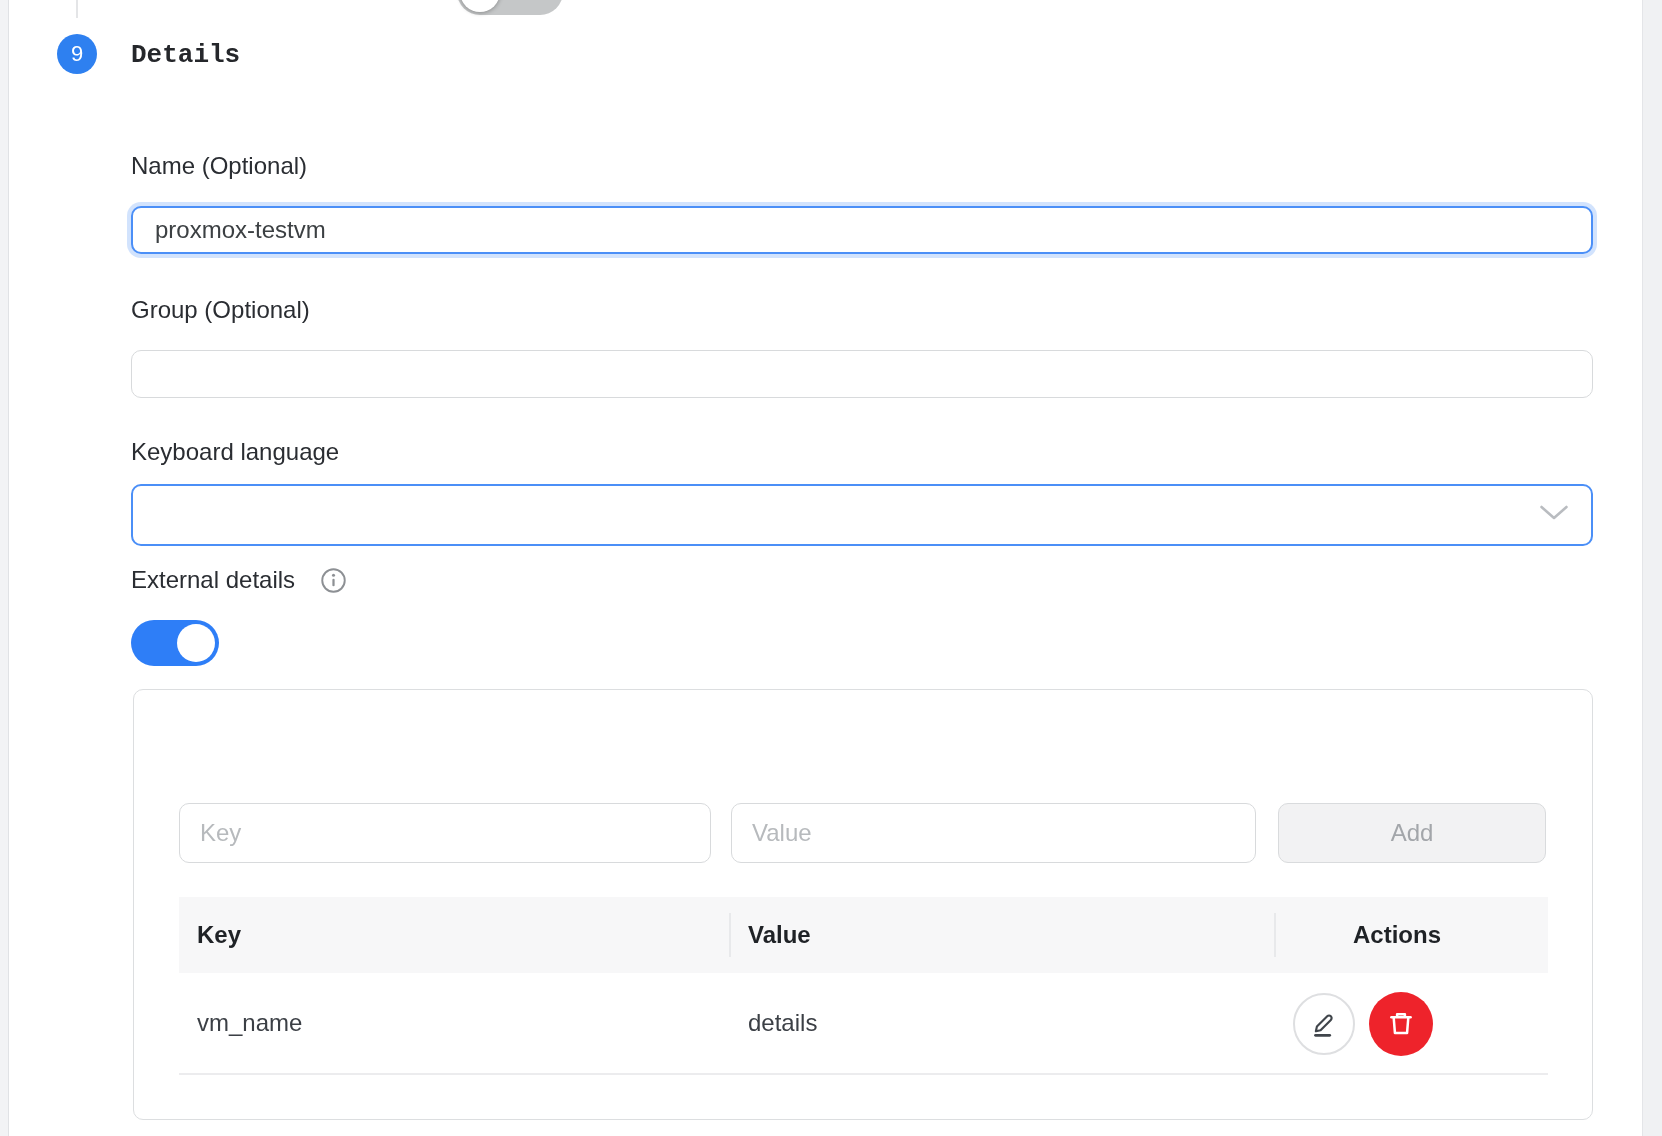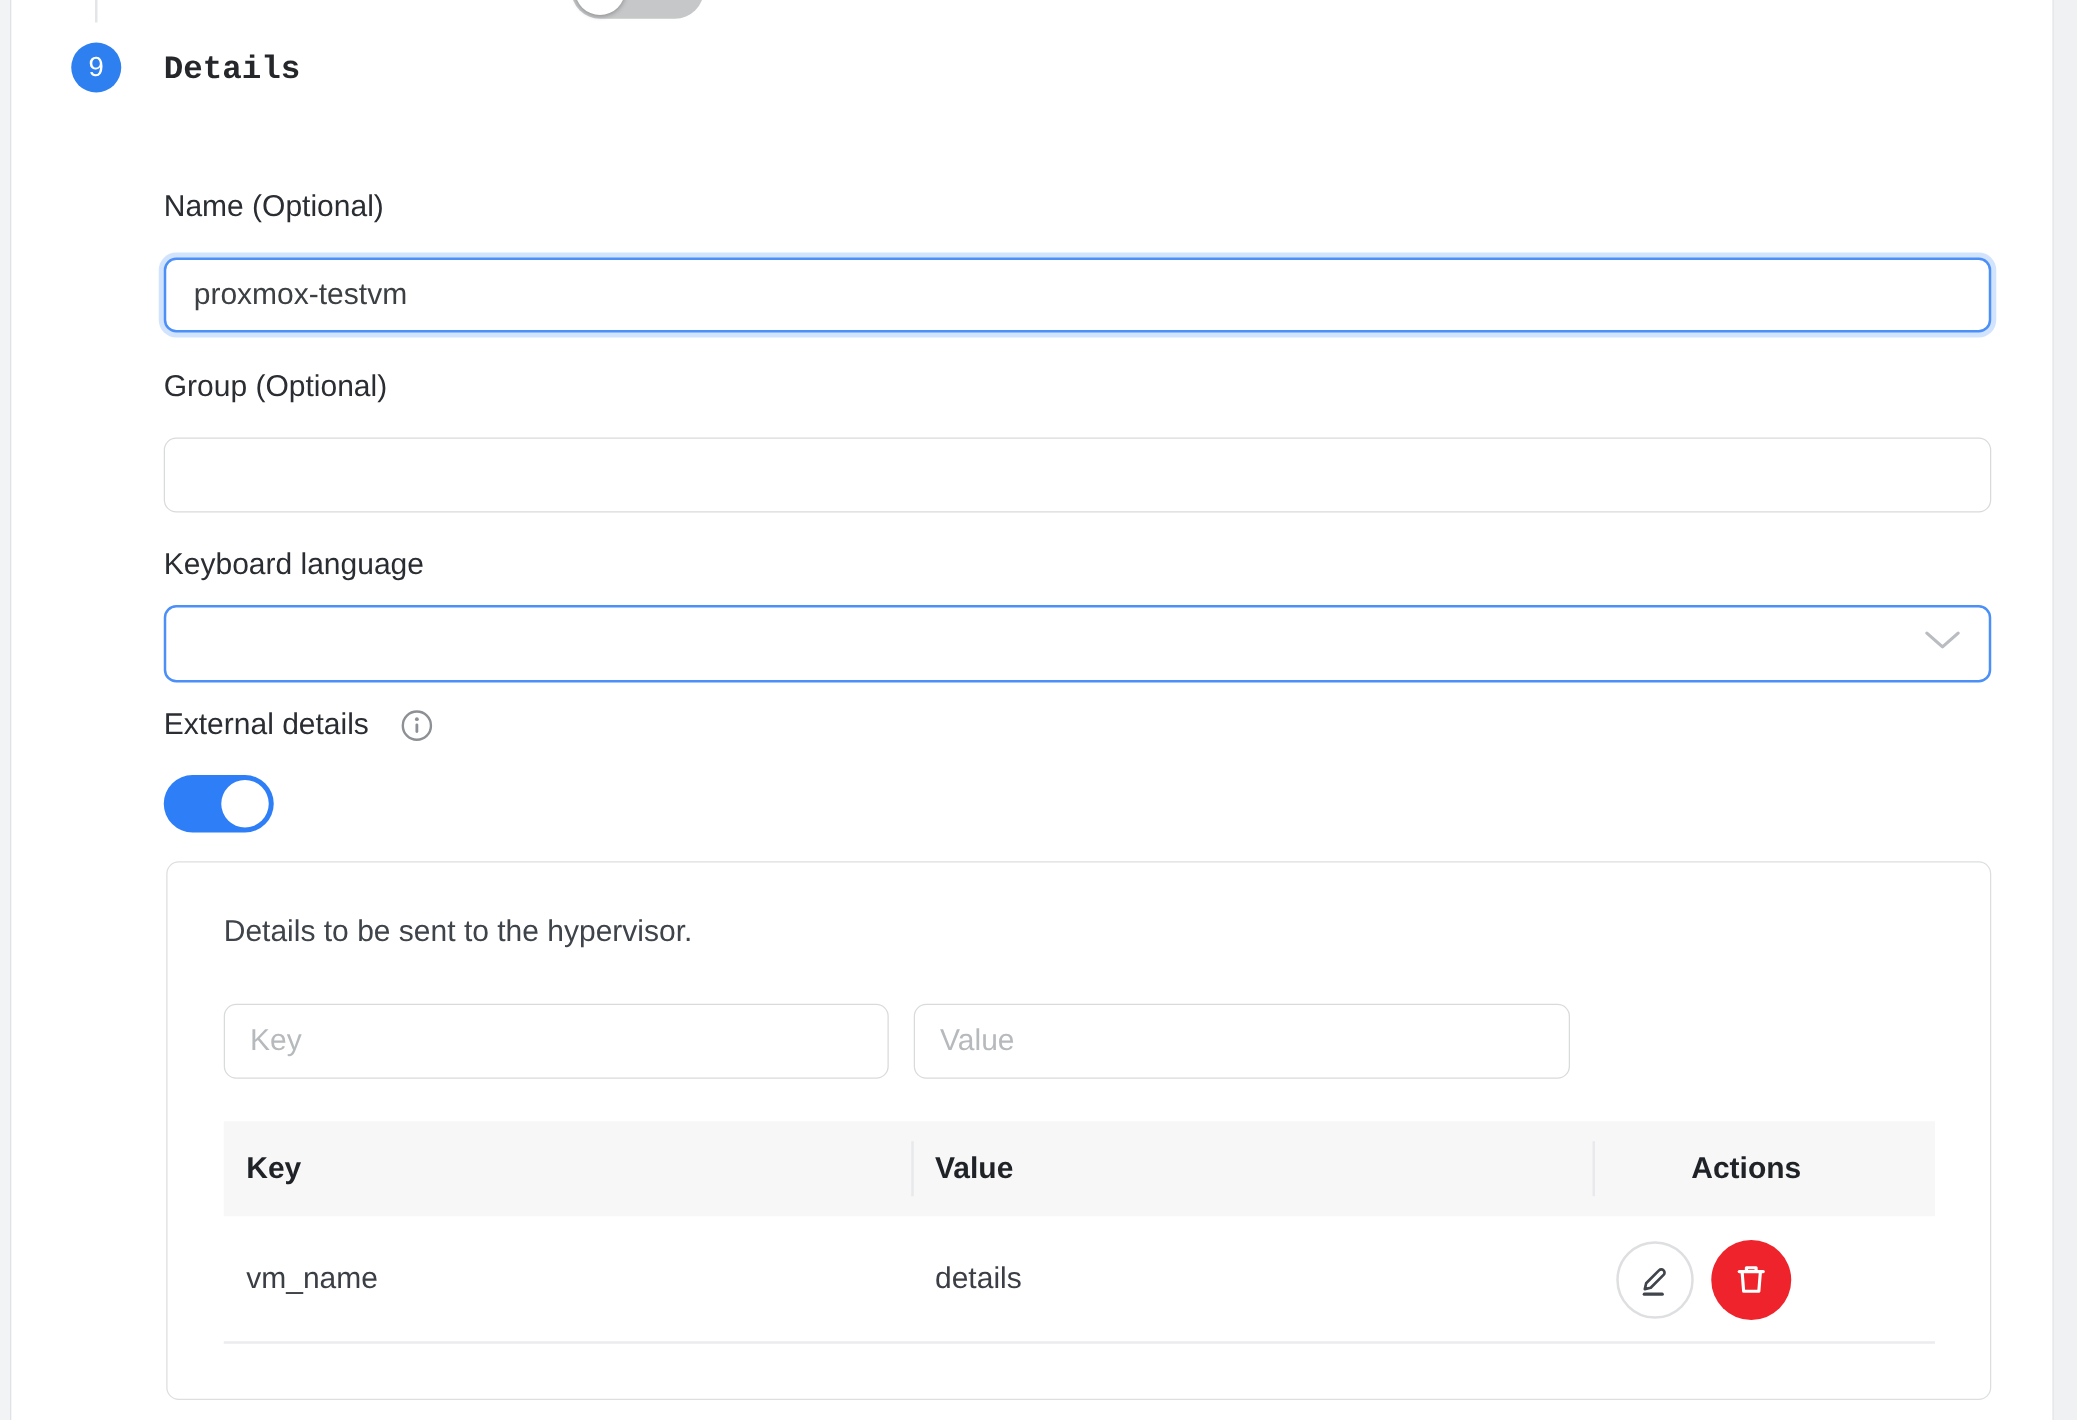--- a/index.html
+++ b/index.html
@@ -20,21 +20,21 @@
     background:#2e80f0;color:#fff;display:flex;align-items:center;justify-content:center;font-size:22px;}
   .heading{position:absolute;left:131px;top:40px;font-size:26px;font-weight:bold;color:#25272b;font-family:Liberation Mono, monospace;}
   .intro{position:absolute;left:131px;top:110px;font-size:24px;color:#44484e;line-height:30px;}
 
   .field-label{position:absolute;left:131px;font-size:24px;color:#2a2d32;}
   .lbl-name{top:152px;}
   .lbl-group{top:296px;}
   .lbl-keyboard{top:438px;}
 
   .text-input{
-    position:absolute;left:131px;width:1462px;height:60px;box-sizing:border-box;
+    position:absolute;left:131px;width:1462px;height:48px;box-sizing:border-box;
     border-radius:10px;font-family:inherit;font-size:24px;color:#3c4043;
     padding:0 22px;background:#fff;outline:none;
   }
   .input-focused{top:206px;border:2px solid #4b8ff7;box-shadow:0 0 0 4px rgba(75,143,247,.25);}
   .input-plain{top:350px;border:1.5px solid #d8dadc;}
 
   .select-box{
     position:absolute;left:131px;top:484px;width:1462px;height:62px;box-sizing:border-box;
     border:2px solid #4b8ff7;border-radius:10px;background:#fff;
   }
@@ -126,24 +126,24 @@
         <rect x="11" y="10.4" width="2" height="6.8" rx="1" fill="#8d9094"></rect>
       </svg>
     </span>
   </div>
 
   <div class="toggle-on">
     <div class="knob"></div>
   </div>
 
   <div class="panel">
-    <div class="panel-desc">Details to be sent to the hypervisor.</div>
 
     <input class="kv-input kv-key" type="text" placeholder="Key" style="">
     <input class="kv-input kv-value" type="text" placeholder="Value" style="">
+    <button class="add-btn">Add</button>
 
     <div class="table">
       <div class="thead">
         <span class="th th-key">Key</span>
         <span class="th th-value">Value</span>
         <span class="th th-actions">Actions</span>
         <span class="col-div col-div-1"></span>
         <span class="col-div col-div-2"></span>
       </div>
 

